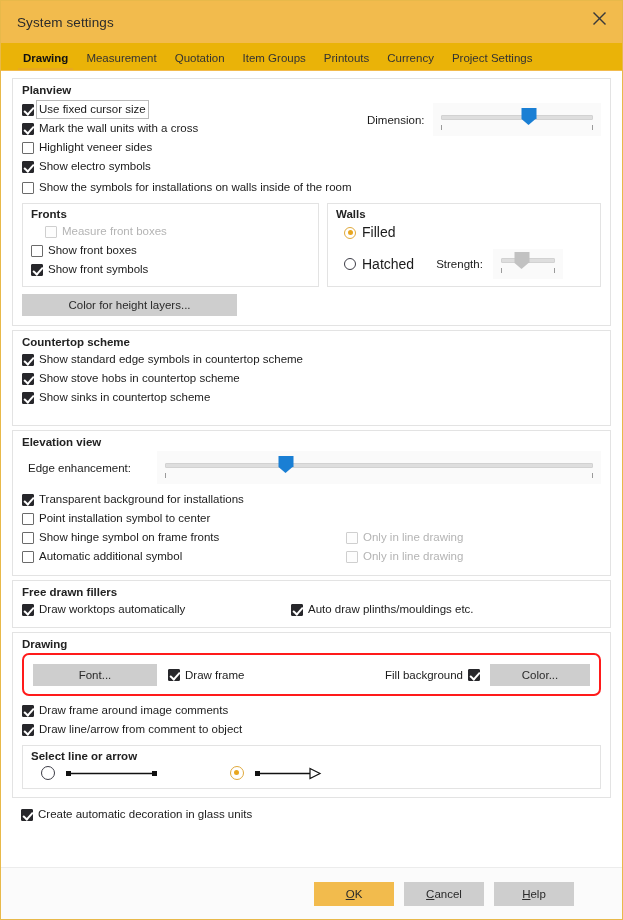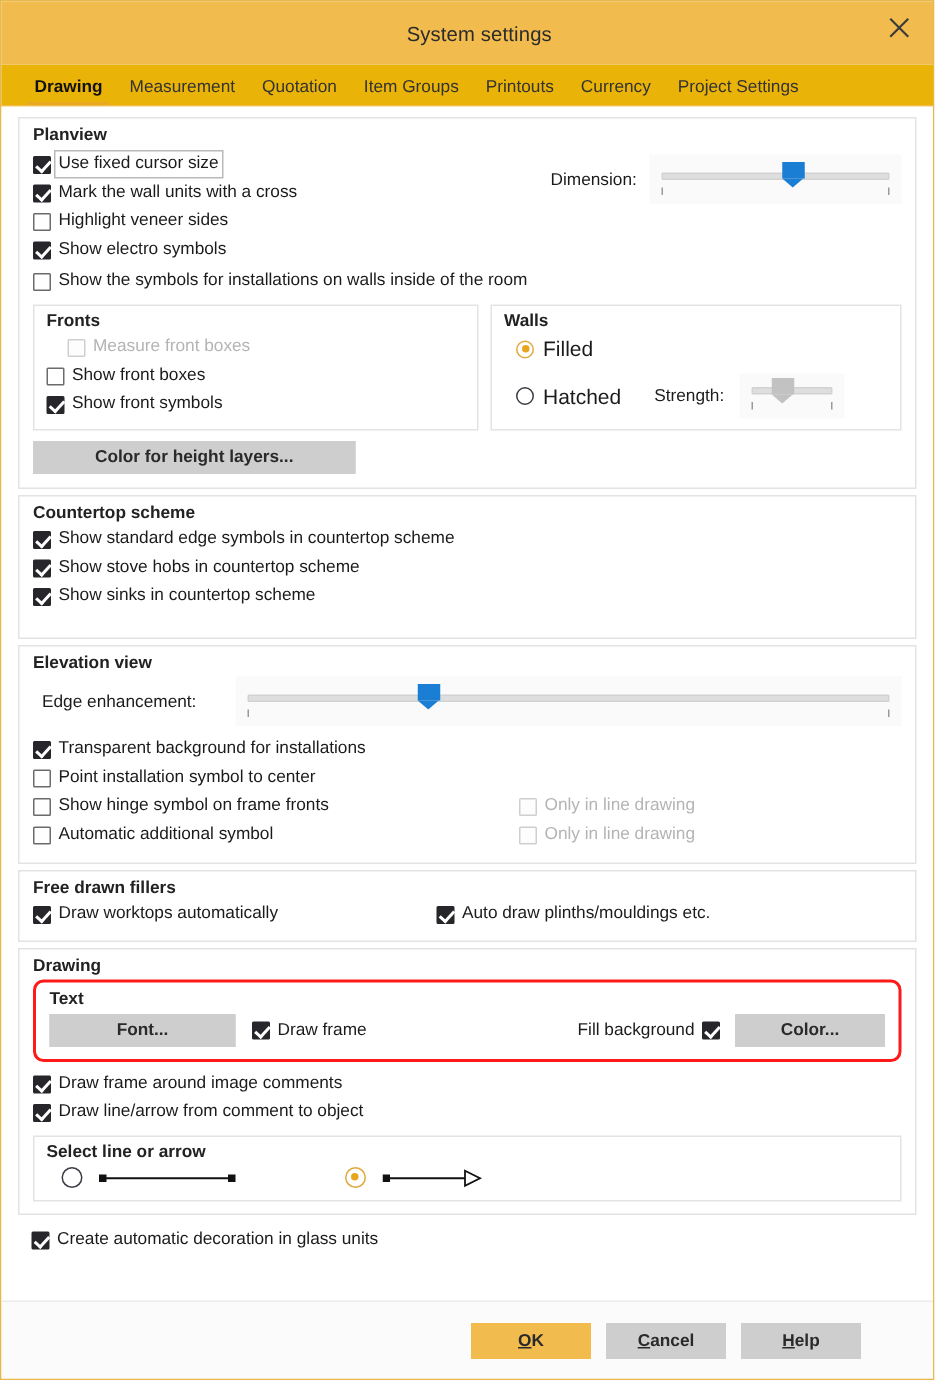--- a/index.html
+++ b/index.html
@@ -21,21 +21,21 @@
     position: relative;
     display: flex;
     flex-direction: column;
   }
   
   .titlebar {
     height: 42px;
     background: #f2bb4d;
     display: flex;
     align-items: center;
-    justify-content: center;
+    justify-content: flex-start;
     position: relative;
     flex: 0 0 auto;
     padding-left: 16px;
   }
   .titlebar .title {
     font-size: 13.5px;
     color: #2b2b2b;
     letter-spacing: 0.1px;
   }
   .close-btn {
@@ -182,21 +182,20 @@
     border: 1px solid #cecece;
     color: #2a2a2a;
     font-size: 11.5px;
     font-family: "Liberation Sans", sans-serif;
     height: 22px;
     display: inline-flex;
     align-items: center;
     justify-content: center;
     cursor: pointer;
     padding: 0 10px;
-    font-weight: bold;
   }
   .btn-primary {
     background: #f2bb4d;
     border-color: #f2bb4d;
   }
   
   .slider {
     background: #fafafa;
     position: relative;
     height: 33px;
@@ -491,21 +490,20 @@
           <span class="box"></span>
           <span class="lbl">Auto draw plinths/mouldings etc.</span>
         </label>
       </div>
     </div>
 
     <div class="group" style="padding-bottom:8px;">
       <div class="grp-title">Drawing</div>
 
       <div class="subgroup highlight" style="padding:5px 9px 8px 9px;">
-        <div class="grp-title">Text</div>
         <div class="row" style="margin-top:4px;">
           <button class="btn" style="width:124px;">Font...</button>
           <label class="chk checked" style="margin-left:11px;">
             <span class="box"></span>
             <span class="lbl">Draw frame</span>
           </label>
           <span class="spacer"></span>
           <label class="chk checked" style="flex-direction:row-reverse; gap:5px;">
             <span class="box"></span>
             <span class="lbl">Fill background</span>

